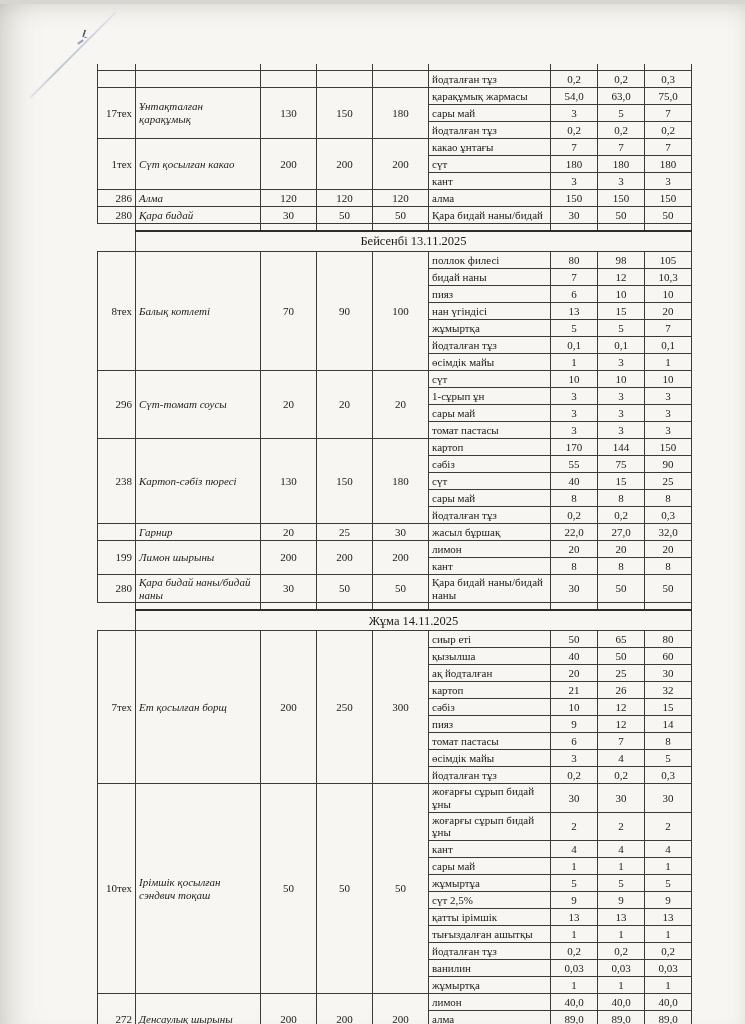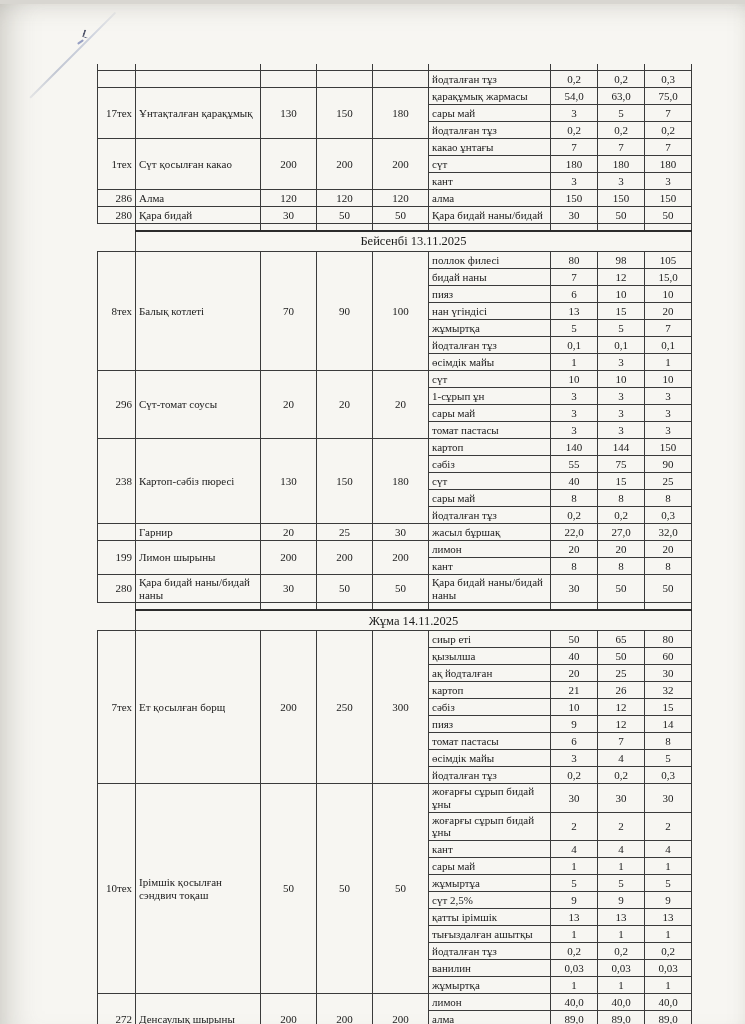--- a/index.html
+++ b/index.html
@@ -24,21 +24,21 @@
   }
   td{
     border:1px solid #3b3b3b;
     font-size:11px;line-height:1.15;
     padding:1px 3px;height:14px;
     vertical-align:middle;
     overflow:hidden;
     word-wrap:break-word;
   }
   td.code{text-align:right;}
-  td.dish{text-align:left;}
+  td.dish{text-align:left;font-style:italic;}
   td.num{text-align:center;}
   td.ing{text-align:left;}
   td.cut{border:none;border-left:1px solid #3b3b3b;border-right:1px solid #3b3b3b;height:6px;padding:0;}
   td.blank{border:none;}
   td.gapc{height:6px;padding:0;}
   td.band{
     border-top:2px solid #2c2c2c;
     font-weight:normal;text-align:center;
     font-size:12.5px;height:17px;
   }
@@ -192,21 +192,21 @@
           <td class="num" rowspan="7">100</td>
           <td class="ing">поллок филесі</td>
           <td class="num">80</td>
           <td class="num">98</td>
           <td class="num">105</td>
         </tr>
         <tr>
           <td class="ing">бидай наны</td>
           <td class="num">7</td>
           <td class="num">12</td>
-          <td class="num">15,0</td>
+          <td class="num">10,3</td>
         </tr>
         <tr>
           <td class="ing">пияз</td>
           <td class="num">6</td>
           <td class="num">10</td>
           <td class="num">10</td>
         </tr>
         <tr>
           <td class="ing">нан үгіндісі</td>
           <td class="num">13</td>
@@ -260,21 +260,21 @@
           <td class="num">3</td>
           <td class="num">3</td>
         </tr>
         <tr>
           <td class="code" rowspan="5">238</td>
           <td class="dish" rowspan="5">Картоп-сәбіз пюресі</td>
           <td class="num" rowspan="5">130</td>
           <td class="num" rowspan="5">150</td>
           <td class="num" rowspan="5">180</td>
           <td class="ing">картоп</td>
-          <td class="num">140</td>
+          <td class="num">170</td>
           <td class="num">144</td>
           <td class="num">150</td>
         </tr>
         <tr>
           <td class="ing">сәбіз</td>
           <td class="num">55</td>
           <td class="num">75</td>
           <td class="num">90</td>
         </tr>
         <tr>

